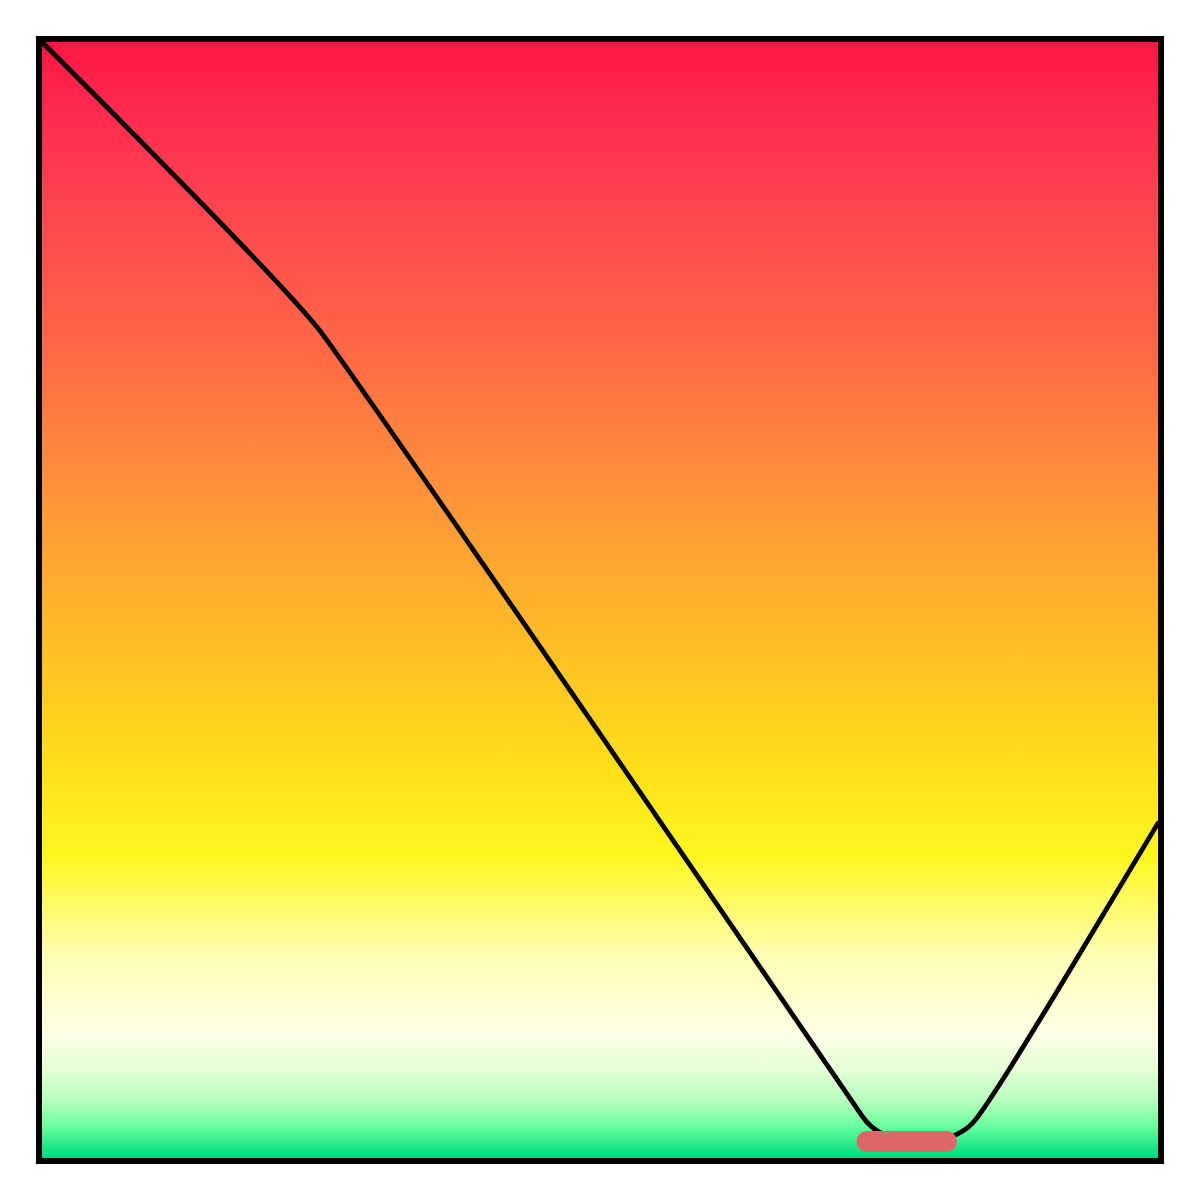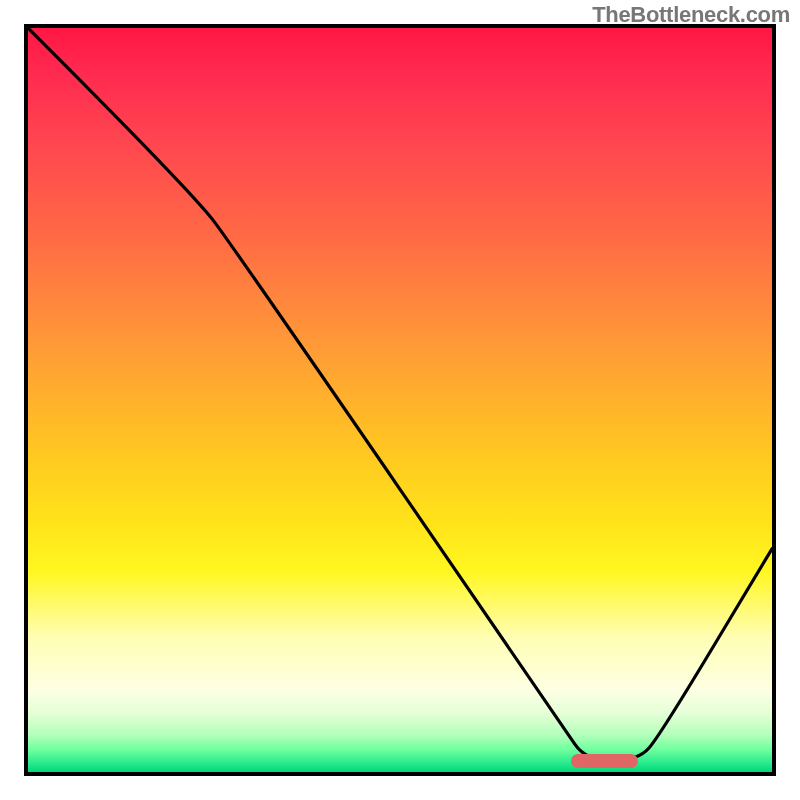--- a/index.html
+++ b/index.html
@@ -73,21 +73,20 @@
     position: absolute;
     background: #e06666;
     border-radius: 7px;
     height: 14px;
   }
 </style>
 </head>
 <body>
 
 <div class="container">
-  <div class="watermark">TheBottleneck.com</div>
 
   <div class="plot-area">
     <div class="gradient-bg"></div>
 
     <svg class="curve" viewBox="0 0 744 744" preserveAspectRatio="none">
       <path d="M 0.0 0.0 Q 163.7 163.7 186.0 193.4 Q 208.3 223.2 372.0 461.3 Q 535.7 699.4 546.8 716.1 Q 558.0 732.8 584.0 732.8 Q 610.1 732.8 621.2 719.8 Q 632.4 706.8 688.2 613.8 T 744.0 520.8" fill="none" stroke="#000" stroke-width="3.2" stroke-linejoin="round" stroke-linecap="round"></path>
     </svg>
 
     <div class="marker" style="left: 543.12px; top: 725.84px; width: 66.96px;"></div>
   </div>

